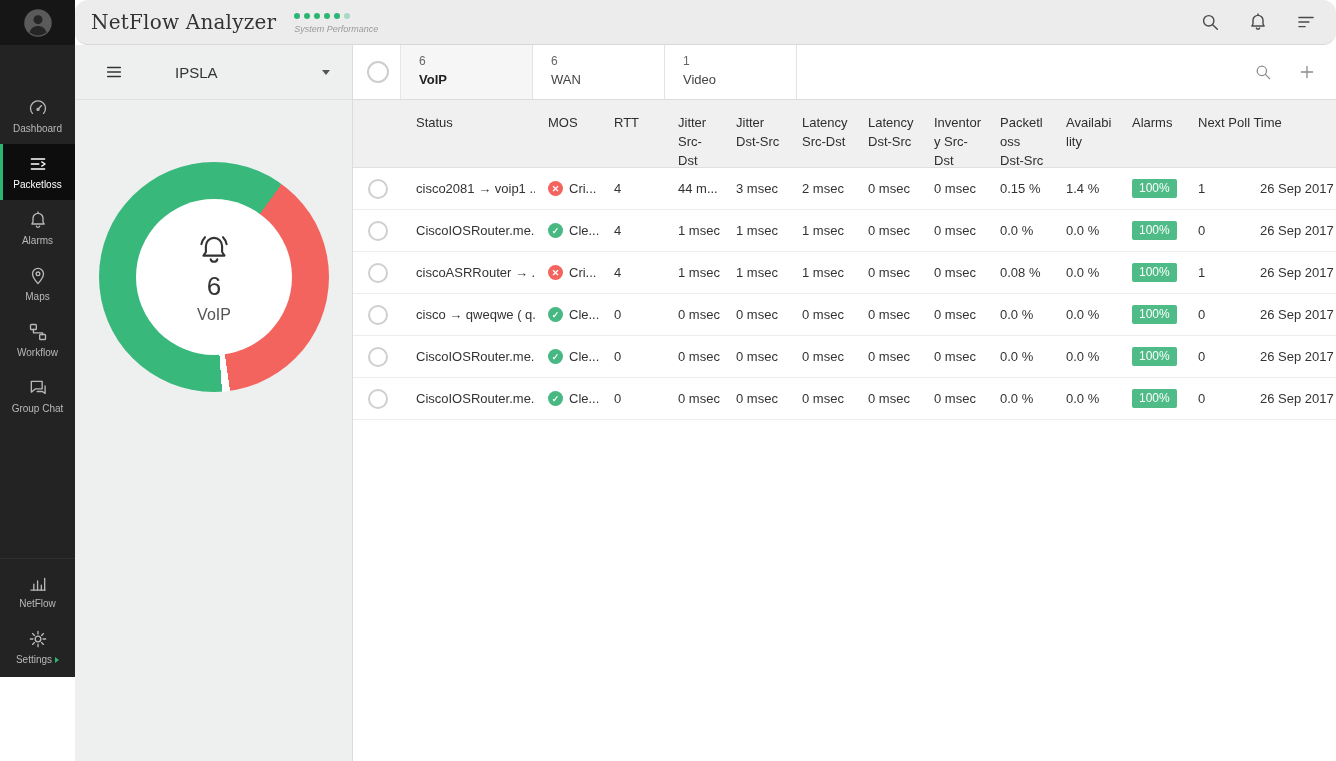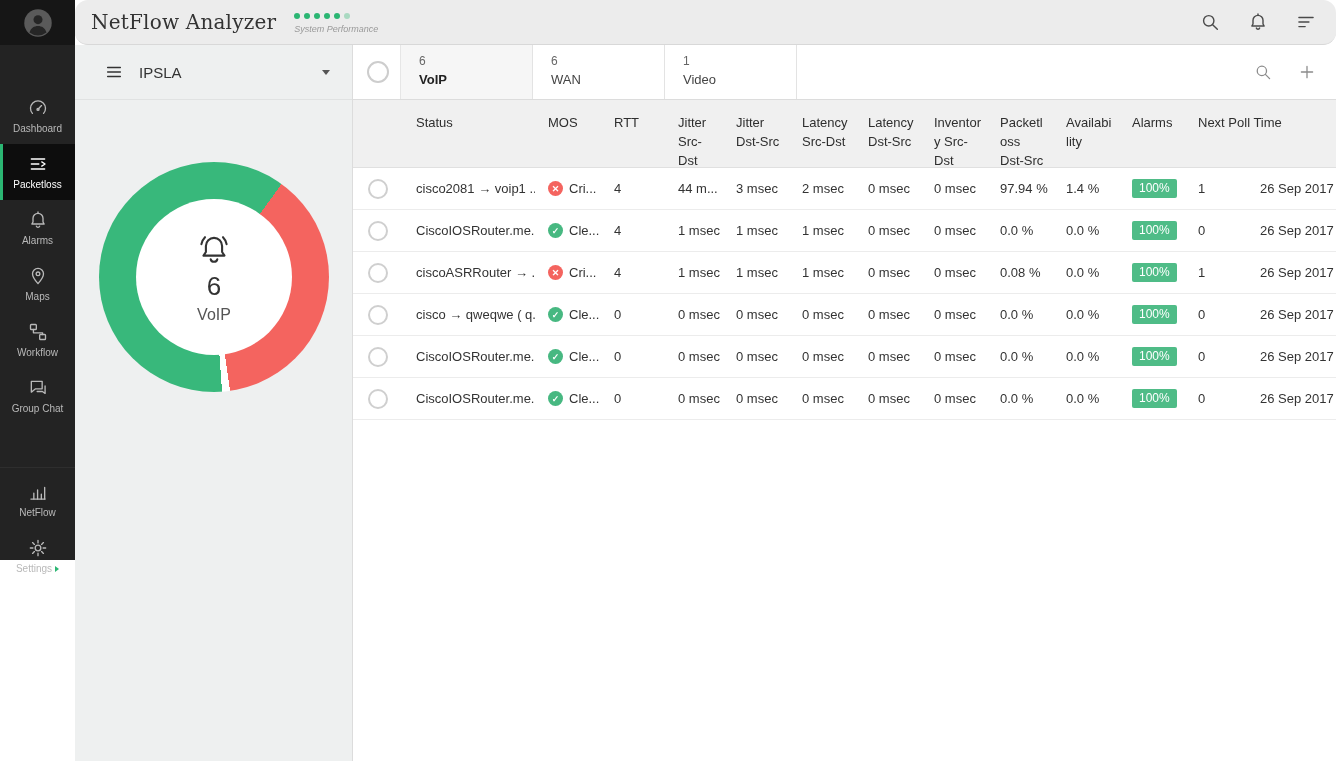--- a/index.html
+++ b/index.html
@@ -1,21 +1,21 @@
 <!DOCTYPE html>
 <html><head>
 <meta charset="utf-8">
 <style>
   * { box-sizing: border-box; margin: 0; padding: 0; }
   html,body { width:1336px; height:761px; overflow:hidden; background:#fff;
               font-family:"Liberation Sans", sans-serif; }
   .app { position:relative; width:1336px; height:761px; }
 
   
-  .sidebar { position:absolute; left:0; top:0; width:75px; height:560px;
+  .sidebar { position:absolute; left:0; top:0; width:75px; height:677px;
              background:#232323; display:flex; flex-direction:column; z-index:5; }
   .avatar-block { height:45px; background:#161616; display:flex; align-items:center; justify-content:center; flex:none; }
   .avatar-block svg { width:30px; height:30px; }
   .nav-list { margin-top:43px; display:flex; flex-direction:column; }
   .nav-item { display:flex; flex-direction:column; align-items:center; justify-content:center;
               height:56px; color:#b9b9b9; cursor:pointer; border-left:3px solid transparent; padding-right:3px; }
   .nav-item svg { width:20px; height:20px; fill:none; stroke:currentColor; stroke-width:1.6;
                   stroke-linecap:round; stroke-linejoin:round; }
   .nav-label { font-size:10px; margin-top:5px; display:flex; align-items:center; gap:3px; white-space:nowrap; }
   .nav-item.act-true { background:#0d0d0d; border-left-color:#2bb673; color:#ffffff; }
@@ -34,21 +34,21 @@
   .dot { width:6px; height:6px; border-radius:50%; }
   .perf-caption { font-size:9px; color:#9a9a9a; margin-top:3px; white-space:nowrap;font-style:italic; }
   .topbar-actions { margin-left:auto; display:flex; align-items:center; gap:28px; }
   .topbar-actions svg { width:20px; height:20px; fill:none; stroke:#4a4a4a; stroke-width:1.7;
                         stroke-linecap:round; stroke-linejoin:round; cursor:pointer; }
 
   
   .panel { position:absolute; left:75px; top:45px; width:278px; height:716px;
            background:#eef0f0; border-right:1px solid #dcdcdc; }
   .selector-row { height:55px; display:flex; align-items:center; padding:0 22px 0 30px;
-                  border-bottom:1px solid #e0e2e2; cursor:pointer; }
+                  border-bottom:1px solid #e0e2e2; cursor:pointer;gap:36px; }
   .selector-row svg { width:18px; height:18px; fill:none; stroke:#333; stroke-width:1.8; stroke-linecap:round; }
   .selector-label { font-size:15px; color:#333; margin-left:16px; }
   .caret { margin-left:auto; width:0; height:0; border-left:4px solid transparent;
            border-right:4px solid transparent; border-top:5px solid #555; }
   .donut-wrap { position:absolute; left:24px; top:117px; width:230px; height:230px; }
   .donut-ring { position:absolute; inset:0; border-radius:50%; }
   .donut-hole { position:absolute; left:37px; top:37px; width:156px; height:156px; border-radius:50%;
                 background:#ffffff; display:flex; flex-direction:column; align-items:center; justify-content:center; }
   .donut-hole svg { width:38px; height:36px; fill:none; stroke:#333; stroke-width:1.4;
                     stroke-linecap:round; stroke-linejoin:round; }
@@ -368,21 +368,21 @@
           <div class="td status-cell">
             <span class="st-ic st-critical"></span>
             <span>Cri...</span>
           </div>
           <div class="td">4</div>
           <div class="td">44 m...</div>
           <div class="td">3 msec</div>
           <div class="td">2 msec</div>
           <div class="td">0 msec</div>
           <div class="td">0 msec</div>
-          <div class="td">97.94 %</div>
+          <div class="td">0.15 %</div>
           <div class="td">1.4 %</div>
           <div class="td">
             <span class="avail-badge">100%</span>
           </div>
           <div class="td">1</div>
           <div class="td">26 Sep 2017 0...</div>
         </div>
 
         <div class="trow">
           <div class="td cb-cell">

